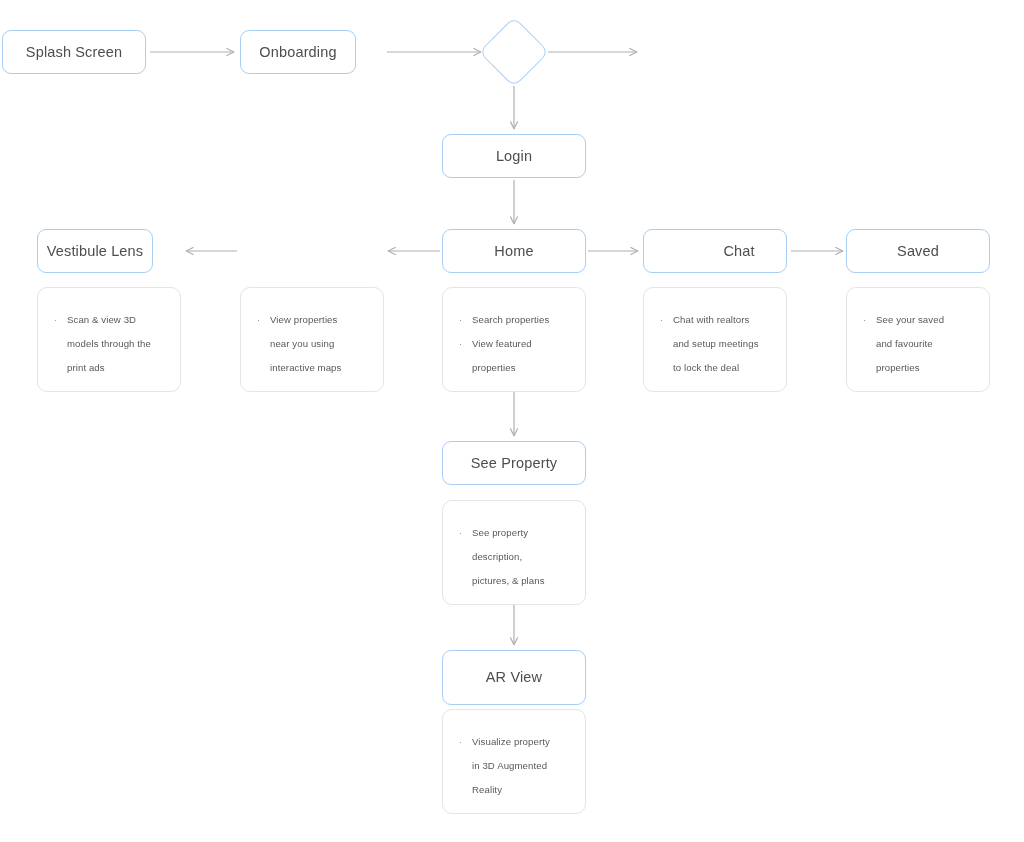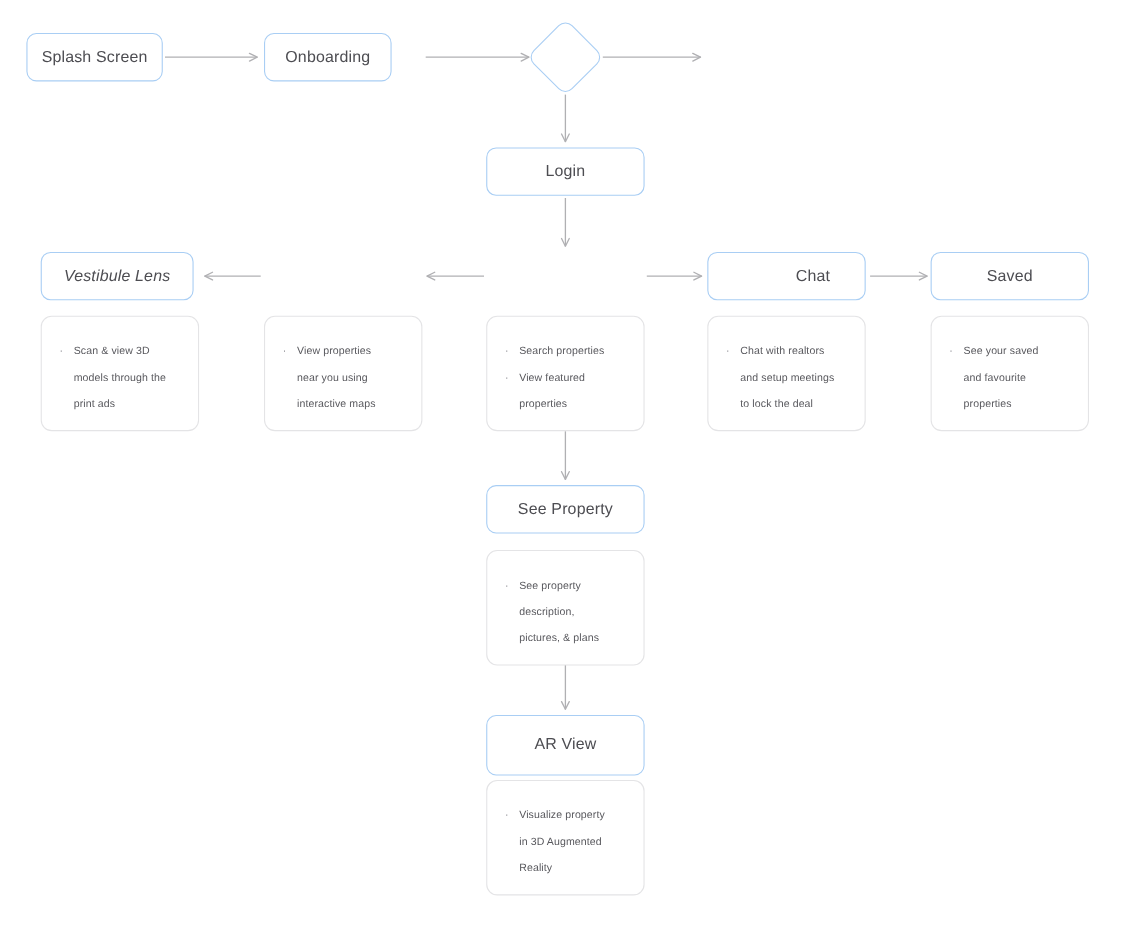--- a/index.html
+++ b/index.html
@@ -125,40 +125,43 @@
 
     <line x1="588" y1="251" x2="638" y2="251" stroke="#b0b0b3" stroke-width="1.2" marker-end="url(#arrowR)"></line>
 
     <line x1="791" y1="251" x2="843" y2="251" stroke="#b0b0b3" stroke-width="1.2" marker-end="url(#arrowR)"></line>
 
     <line x1="514" y1="392" x2="514" y2="436" stroke="#b0b0b3" stroke-width="1.2" marker-end="url(#arrowD)"></line>
 
     <line x1="514" y1="604" x2="514" y2="645" stroke="#b0b0b3" stroke-width="1.2" marker-end="url(#arrowD)"></line>
   </svg>
 
-  <div class="node" style="left:2px; top:30px; width:124px; height:44px;margin-left:22px;">
+  <div class="node" style="left:2px; top:30px; width:144px; height:44px;">
     <span>Splash Screen</span>
   </div>
 
   <div class="node" style="left:240px; top:30px; width:116px; height:44px;">
     <span>Onboarding</span>
   </div>
 
   <div class="diamond" style="left:489px; top:27px; width:50px; height:50px;"></div>
 
 
   <div class="node" style="left:442px; top:134px; width:144px; height:44px;">
     <span>Login</span>
   </div>
 
-  <div class="node" style="left:37px; top:229px; width:139px; height:44px;font-style:italic;">
+  <div class="node" style="left:37px; top:229px; width:116px; height:44px;">
     <span>Vestibule Lens</span>
   </div>
 
 
+  <div class="node" style="left:442px; top:229px; width:144px; height:44px;">
+    <span>Home</span>
+  </div>
 
   <div class="node" style="left:643px; top:229px; width:144px; height:44px;padding-left:48px;">
     <span>Chat</span>
   </div>
 
   <div class="node" style="left:846px; top:229px; width:144px; height:44px;">
     <span>Saved</span>
   </div>
 
   <div class="node" style="left:442px; top:441px; width:144px; height:44px;">

